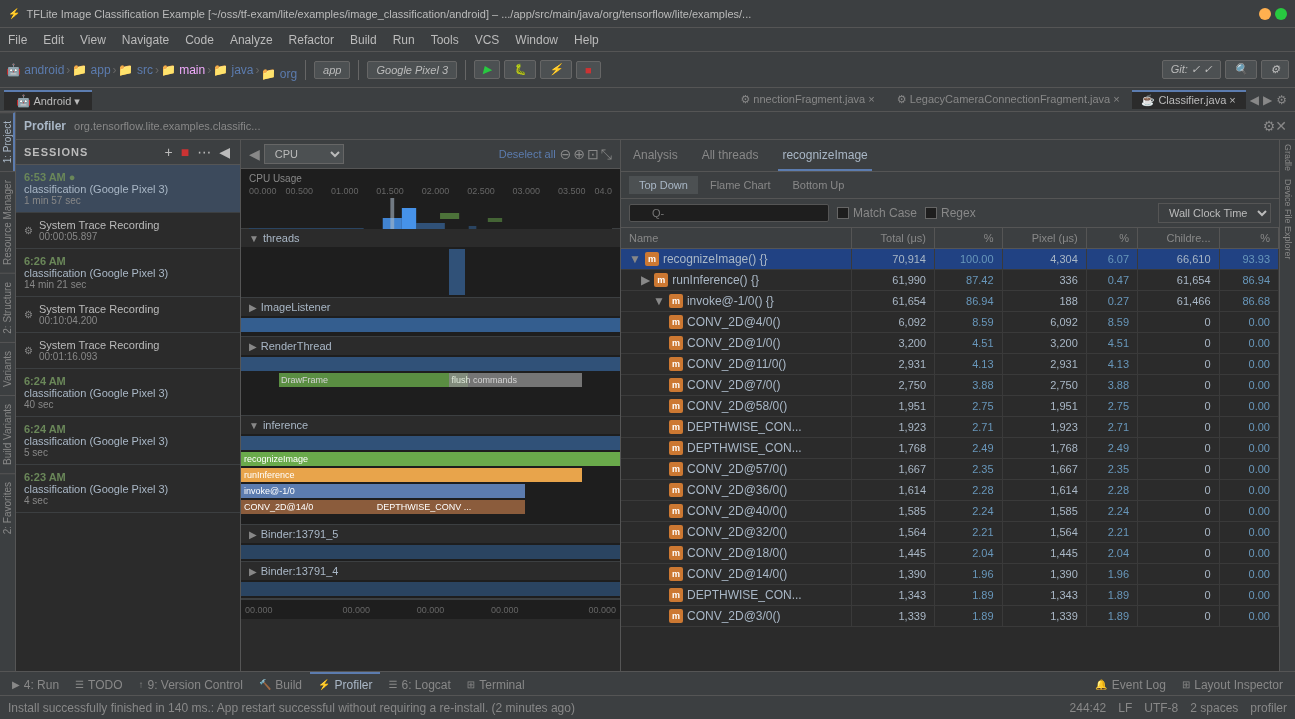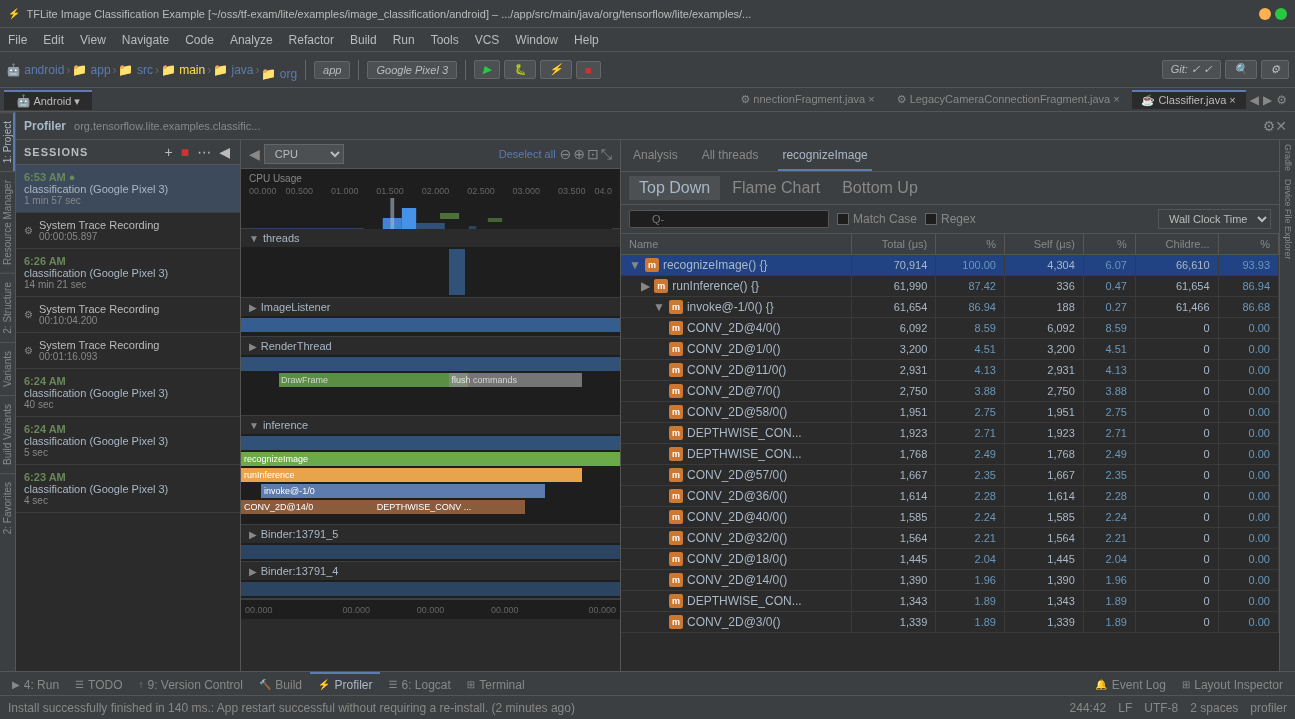--- a/index.html
+++ b/index.html
@@ -61,21 +61,21 @@
     .thread-name { color: #a9b7c6; font-size: 11px; }
     .thread-content { background: #1e1e1e; height: 80px; position: relative; overflow: hidden; }
     
     
     .analysis-panel { flex: 1; background: #2b2b2b; display: flex; flex-direction: column; }
     .analysis-tabs { background: #3c3f41; padding: 0 8px; display: flex; align-items: center; border-bottom: 1px solid #555; gap: 16px; height: 32px; }
     .analysis-tab { color: #888; cursor: pointer; padding: 0 4px; height: 100%; display: flex; align-items: center; font-size: 12px; border-bottom: 2px solid transparent; }
     .analysis-tab.active { color: #a9b7c6; border-bottom: 2px solid #5c7caf; }
     
     .analysis-subtabs { background: #3c3f41; display: flex; align-items: center; padding: 4px 8px; border-bottom: 1px solid #555; gap: 2px; }
-    .subtab { color: #888; cursor: pointer; padding: 3px 10px; border-radius: 0; font-size: 16px; }
+    .subtab { color: #888; cursor: pointer; padding: 3px 10px; border-radius: 0; font-size: 11px; }
     .subtab.active { background: #4c5052; color: #a9b7c6; }
     
     .analysis-toolbar { background: #3c3f41; padding: 4px 8px; display: flex; align-items: center; gap: 8px; border-bottom: 1px solid #555; }
     .search-box { background: #1e1e1e; border: 1px solid #555; color: #bbb; padding: 2px 6px 2px 22px; font-size: 11px; width: 200px; border-radius: 2px; position: relative; }
     .search-wrap { position: relative; }
     .search-icon-pos { position: absolute; left: 6px; top: 50%; transform: translateY(-50%); color: #666; font-size: 10px; }
     .filter-option { display: flex; align-items: center; gap: 4px; color: #888; font-size: 11px; cursor: pointer; }
     .filter-check { width: 12px; height: 12px; border: 1px solid #666; background: #1e1e1e; display: inline-block; }
     .clock-select { background: #3c3f41; border: 1px solid #555; color: #bbb; padding: 2px 6px; font-size: 11px; margin-left: auto; }
     
@@ -152,21 +152,21 @@
   </div>
 
   <div class="toolbar">
     <div class="breadcrumb">
       <span style="color:#5c7caf;">🤖 android</span>
       <span class="breadcrumb-sep">›</span>
       <span style="color:#5c7caf;">📁 app</span>
       <span class="breadcrumb-sep">›</span>
       <span style="color:#5c7caf;">📁 src</span>
       <span class="breadcrumb-sep">›</span>
-      <span style="color:#fde047;">📁 main</span>
+      <span style="color:#f0abfc;">📁 main</span>
       <span class="breadcrumb-sep">›</span>
       <span style="color:#5c7caf;">📁 java</span>
       <span class="breadcrumb-sep">›</span>
       <span style="color:#5c7caf;margin-top:8px;">📁 org</span>
     </div>
     <div class="toolbar-separator"></div>
     <button class="toolbar-btn">app</button>
     <div class="toolbar-separator"></div>
     <button class="toolbar-btn">Google Pixel 3</button>
     <div class="toolbar-separator"></div>
@@ -367,21 +367,21 @@
 
             <div class="thread-row">
               <div class="thread-header">
                 <span class="thread-expand">▼</span>
                 <span class="thread-name">inference</span>
               </div>
               <div class="thread-content" style="height:90px;background:#1e1e1e;position:relative;">
                 <div style="position:absolute;left:0;top:2px;width:100%;height:14px;background:#4a9eff;opacity:0.4;"></div>
                 <div style="position:absolute;left:0;top:18px;width:100%;height:14px;background:#6aaa4b;display:flex;align-items:center;padding:0 3px;font-size:9px;color:#fff;overflow:hidden;">recognizeImage</div>
                 <div style="position:absolute;left:0;top:34px;width:90%;height:14px;background:#e8a44b;display:flex;align-items:center;padding:0 3px;font-size:9px;color:#fff;overflow:hidden;">runInference</div>
-                <div style="position:absolute;left:0;top:50px;width:75%;height:14px;background:#5c7caf;display:flex;align-items:center;padding:0 3px;font-size:9px;color:#fff;overflow:hidden;margin-left:20px;">invoke@-1/0</div>
+                <div style="position:absolute;left:0;top:50px;width:75%;height:14px;background:#5c7caf;display:flex;align-items:center;padding:0 3px;font-size:9px;color:#fff;overflow:hidden;">invoke@-1/0</div>
                 <div style="position:absolute;left:0;top:66px;width:35%;height:14px;background:#8b5c3c;display:flex;align-items:center;padding:0 3px;font-size:9px;color:#fff;overflow:hidden;">CONV_2D@14/0</div>
                 <div style="position:absolute;left:35%;top:66px;width:40%;height:14px;background:#8b5c3c;display:flex;align-items:center;padding:0 3px;font-size:9px;color:#fff;overflow:hidden;">DEPTHWISE_CONV ...</div>
               </div>
             </div>
 
             <div class="thread-row">
               <div class="thread-header">
                 <span class="thread-expand">▶</span>
                 <span class="thread-name">Binder:13791_5</span>
               </div>
@@ -443,21 +443,21 @@
             </select>
           </div>
 
           <div class="table-container">
             <table class="data-table">
               <thead>
                 <tr>
                   <th style="width:35%;">Name</th>
                   <th style="text-align:right;">Total (μs)</th>
                   <th style="text-align:right;">%</th>
-                  <th style="text-align:right;">Self (μs)</th>
+                  <th style="text-align:right;">Pixel (μs)</th>
                   <th style="text-align:right;">%</th>
                   <th style="text-align:right;">Childre...</th>
                   <th style="text-align:right;">%</th>
                 </tr>
               </thead>
               <tbody id="table-body">
               <tr class="selected">
                     <td>
     <div class="td-name" style="padding-left:0px;">
       <span class="expand-arrow">▼</span>

